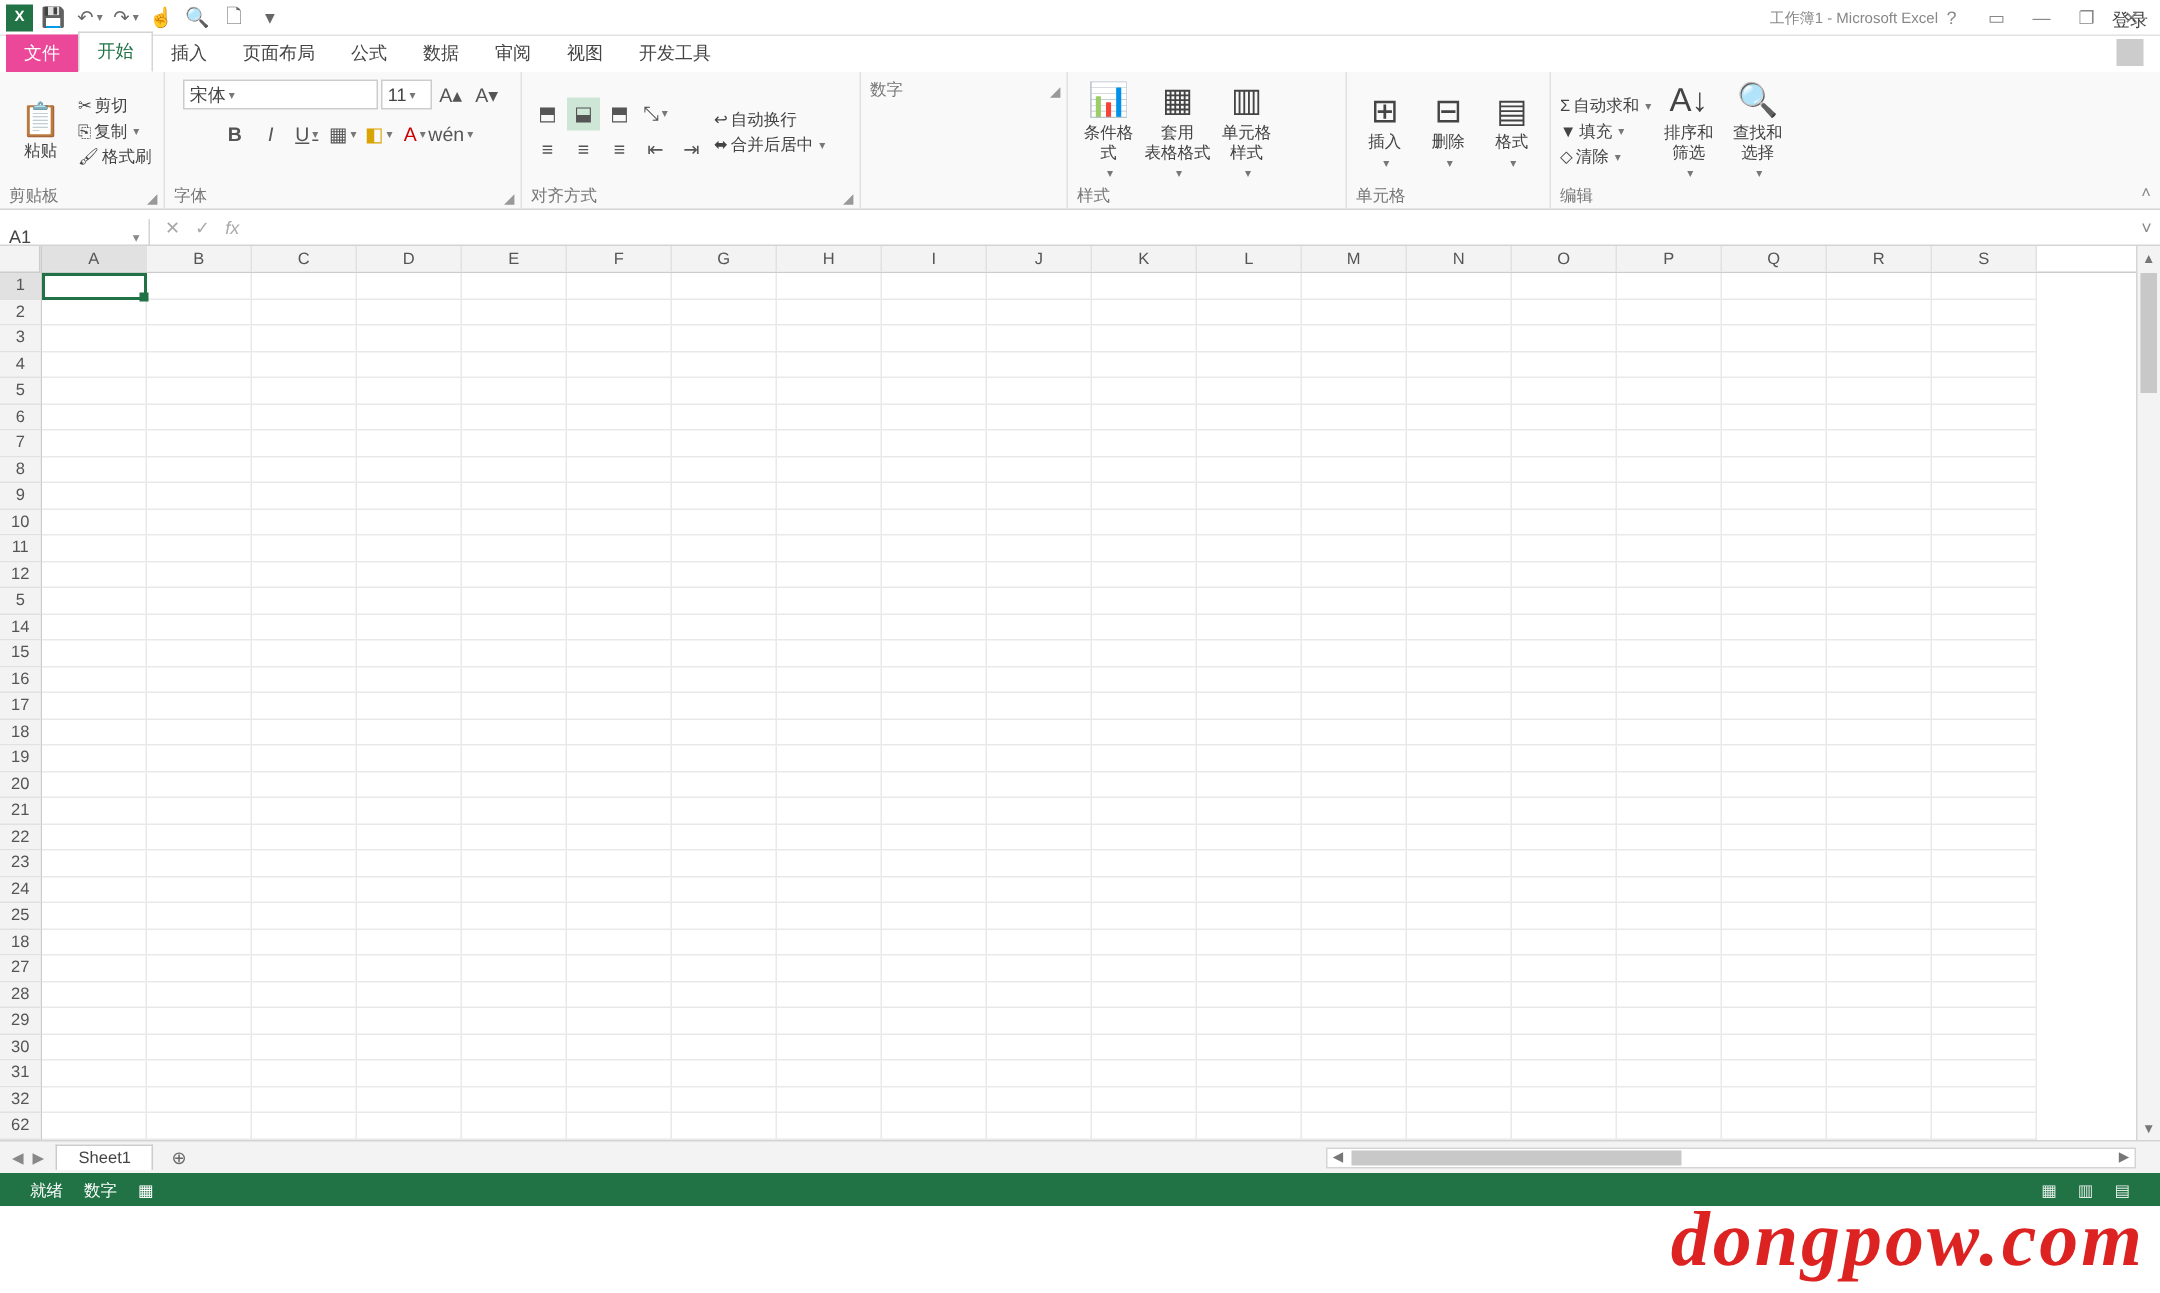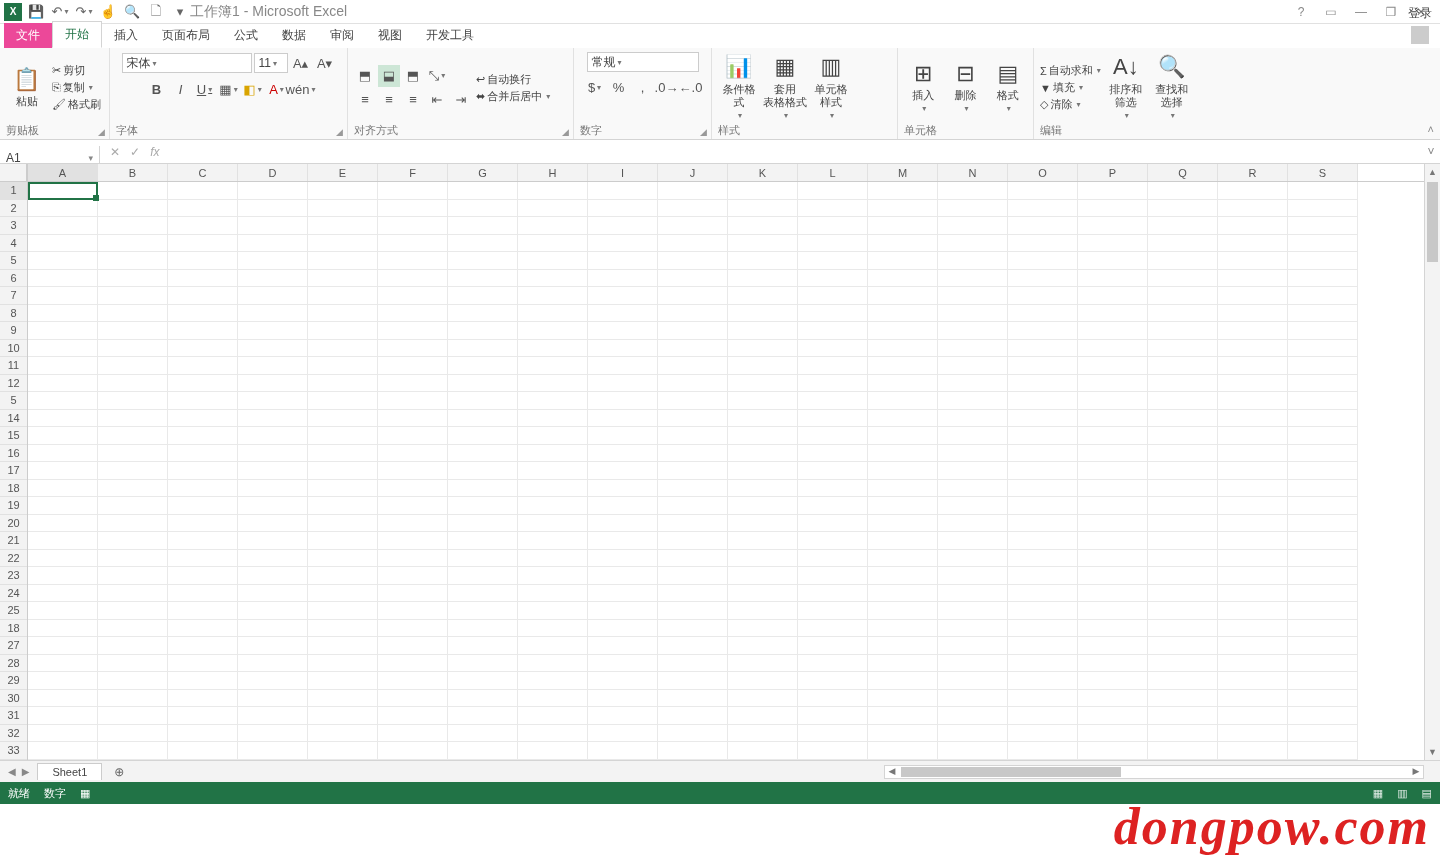--- a/index.html
+++ b/index.html
@@ -3,21 +3,21 @@
 <meta charset="utf-8">
 <style>
 * { margin:0; padding:0; box-sizing:border-box; font-family:"Microsoft YaHei","SimSun",Arial,sans-serif; }
 body { width:1440px; height:862px; background:#fff; overflow:hidden; position:relative; font-size:12px; color:#444; }
 
 
 .titlebar { height:24px; background:#fff; display:flex; align-items:center; border-bottom:1px solid #e1e1e1; }
 .titlebar .qat { display:flex; align-items:center; gap:4px; padding-left:4px; }
 .titlebar .qat .xl { width:18px; height:18px; background:#217346; color:#fff; font-weight:bold; font-size:10px; display:flex; align-items:center; justify-content:center; }
 .titlebar .qat .qi { width:20px; height:20px; display:flex; align-items:center; justify-content:center; color:#666; cursor:pointer; font-size:13px; }
-.titlebar .title { flex:1; text-align:left; color:#888; font-size:14px; }
+.titlebar .title { flex:1; text-align:right; color:#888; font-size:10px; }
 .titlebar .winbtn { display:flex; gap:12px; padding-right:10px; color:#888; }
 .titlebar .winbtn span { cursor:pointer; width:18px; text-align:center; }
 
 
 .tabs { height:24px; background:#fff; display:flex; align-items:flex-end; padding-left:4px; }
 .tabs .tab { padding:4px 12px; font-size:12px; color:#444; cursor:pointer; }
 .tabs .tab.file { background:#ec4899; color:#fff; }
 .tabs .tab.active { background:#fff; border:1px solid #d4d4d4; border-bottom-color:#fff; color:#217346;font-family:Liberation Mono, monospace; }
 .tabs .spacer { flex:1; }
 .tabs .login { padding:4px 8px; color:#444; display:flex; align-items:center; gap:4px;flex-direction:column; }
@@ -74,21 +74,21 @@
 .sheettab { background:#fff; border:1px solid #ccc; border-bottom:none; padding:2px 14px; font-size:11px; cursor:pointer; }
 .newsheet { width:22px; text-align:center; cursor:pointer; color:#666; margin-left:6px; }
 .sheetbar .hspace { flex:1; }
 .hscroll { width:540px; height:14px; border:1px solid #d4d4d4; background:#fff; position:relative; margin-right:16px; }
 .hscroll .harr { position:absolute; width:14px; text-align:center; font-size:9px; color:#777; top:0; cursor:pointer; }
 .hscroll .harr.l { left:0; }
 .hscroll .harr.r { right:0; }
 .hscroll .hthumb { position:absolute; left:16px; top:1px; bottom:1px; width:220px; background:#c8c8c8; }
 
 
-.status { height:22px; background:#217346; color:#fff; display:flex; align-items:center; padding:0 8px; gap:14px; font-size:11px; }
+.status { height:22px; background:#217346; color:#fff; display:flex; align-items:center; padding:0 20px; gap:14px; font-size:11px; }
 .status .spacer { flex:1; }
 .status .vbtn { cursor:pointer; opacity:.85; }
 
 
 .watermark { position:absolute; right:10px; bottom:6px; font-family:Georgia,serif; font-size:52px; color:#d22; letter-spacing:2px; pointer-events:none; font-weight:bold; font-style:italic;margin-top:29px; }
 </style>
 </head>
 <body>
 
 <div class="titlebar">
@@ -201,32 +201,20 @@
         <div class="r smtxt dd">
             <span>⬌</span>
             <span>合并后居中</span>
           </div>
       </div>
     </div>
     <div class="glabel"><span>对齐方式</span><span class="launcher">◢</span></div>
   </div>
 
   <div class="group" style="width:138px">
-    <div class="gbody row3">
-      <div class="r">
-          <div class="fontbox numfmt dd">常规</div>
-        </div>
-      <div class="r">
-        <div class="smbtn dd">$</div>
-        <div class="smbtn">%</div>
-        <div class="smbtn">,</div>
-        <div class="smbtn">.0→</div>
-        <div class="smbtn">←.0</div>
-      </div>
-    </div>
     <div class="glabel"><span>数字</span><span class="launcher">◢</span></div>
   </div>
 
   <div class="group" style="width:186px">
     <div class="gbody">
       <div class="bigbtn dd">
           <span class="ic">📊</span>
           <span>条件格式</span>
         </div>
       <div class="bigbtn dd">
@@ -333,21 +321,21 @@
         <div class="rowhdr">23</div>
         <div class="rowhdr">24</div>
         <div class="rowhdr">25</div>
         <div class="rowhdr">18</div>
         <div class="rowhdr">27</div>
         <div class="rowhdr">28</div>
         <div class="rowhdr">29</div>
         <div class="rowhdr">30</div>
         <div class="rowhdr">31</div>
         <div class="rowhdr">32</div>
-        <div class="rowhdr">33</div>
+        <div class="rowhdr">62</div>
       </div>
   </div>
   <div style="flex:1;overflow:hidden">
     <div class="colhdrs" id="colhdrs">
         <div class="colhdr sel">A</div>
         <div class="colhdr">B</div>
         <div class="colhdr">C</div>
         <div class="colhdr">D</div>
         <div class="colhdr">E</div>
         <div class="colhdr">F</div>

